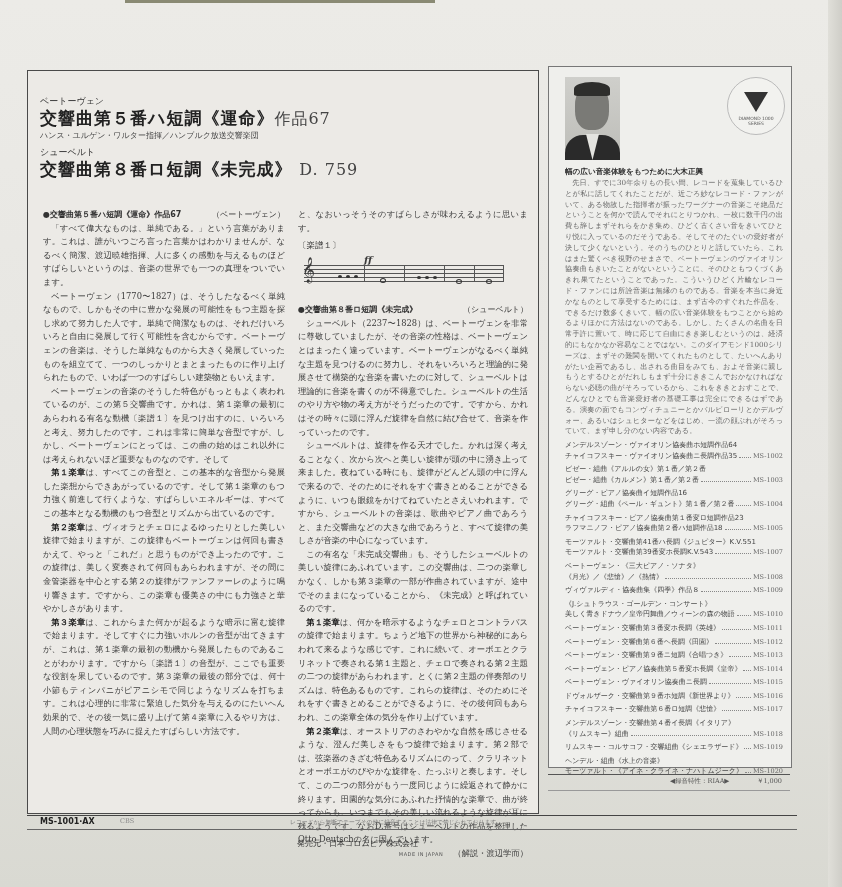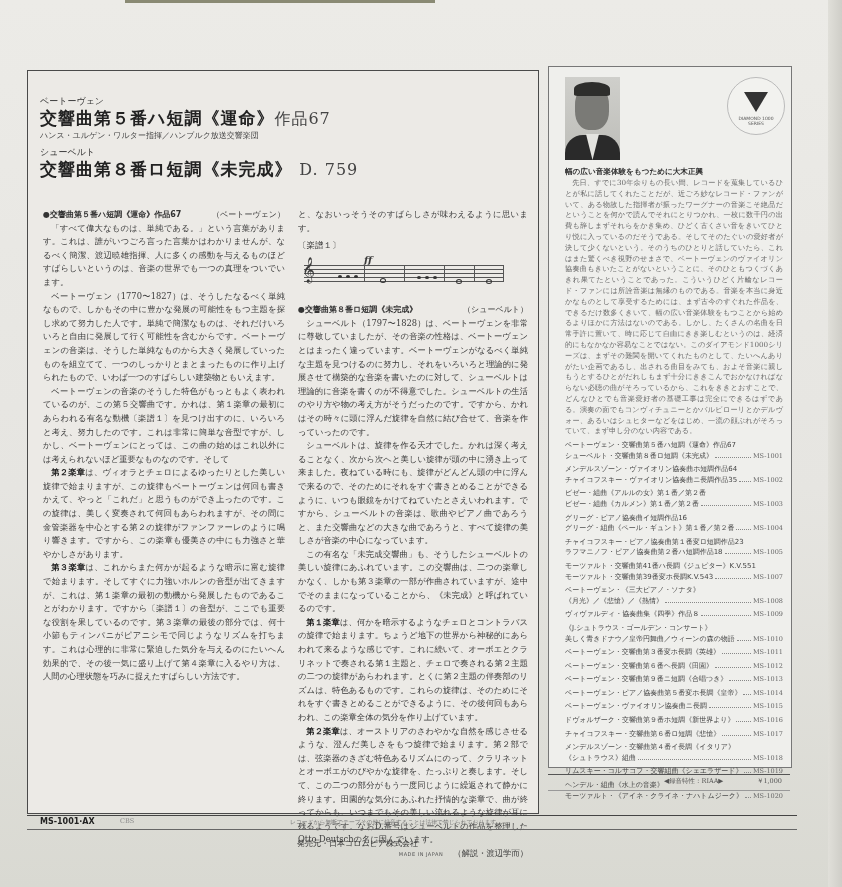--- a/index.html
+++ b/index.html
@@ -42,21 +42,21 @@
   .essay p{margin:0;text-indent:1em;}
   .catalog{position:absolute;left:565px;top:440px;width:218px;font-size:7px;line-height:10.6px;color:#444;}
   .cat-group{margin-bottom:3px;}
   .cat-row{display:flex;align-items:baseline;white-space:nowrap;overflow:hidden;}
   .cat-row .t{font-family:"DejaVu Sans",sans-serif;}
   .cat-row .lead{flex:1;border-bottom:1px dotted #888;margin:0 2px;height:6px;}
   .cat-row .num{color:#666;font-size:6.5px;}
   .rband{position:absolute;left:548px;top:774px;width:242px;height:1px;background:#555;}
   .rband2{position:absolute;left:548px;top:790px;width:242px;height:1px;background:#999;}
   .riaa{position:absolute;left:548px;top:777px;width:242px;font-size:6.5px;color:#555;}
-  .riaa .std{position:absolute;left:116px;text-align:center;}
+  .riaa .std{position:absolute;left:122px;text-align:center;}
   .riaa .price{position:absolute;right:8px;}
   .footline{position:absolute;left:27px;top:815px;width:770px;height:1px;background:#444;}
   .footline2{position:absolute;left:27px;top:829px;width:770px;height:1px;background:#666;}
   .catno{position:absolute;left:40px;top:817px;font-family:"DejaVu Sans",sans-serif;font-weight:bold;font-size:8px;color:#222;}
   .cbs{position:absolute;left:95px;top:817px;font-size:6.5px;color:#888;padding-left:25px;}
   .warn{position:absolute;left:290px;top:818px;font-size:5.8px;color:#777;}
   .publisher{position:absolute;left:0;width:715px;top:838px;text-align:center;font-family:"DejaVu Sans",sans-serif;font-size:8px;color:#333;}
   .made{position:absolute;left:0;width:842px;top:851px;text-align:center;font-family:"DejaVu Sans",sans-serif;font-size:5px;color:#555;letter-spacing:0.5px;}
 </style>
 </head>
@@ -79,20 +79,21 @@
 
 <div class="col" id="col1" style="left:43px;top:208px;width:242px;">
   <div class="sec">
     <b>●交響曲第５番ハ短調《運命》作品67</b>
       <span>（ベートーヴェン）</span>
   </div>
   <div id="col1-body">
       <p><span>「すべて偉大なものは、単純である。」という言葉があります。これは、誰がいつごろ言った言葉かはわかりませんが、なるべく簡潔、渡辺暁雄指揮、人に多くの感動を与えるものほどすばらしいというのは、音楽の世界でも一つの真理をついでいます。</span></p>
       <p><span>ベートーヴェン（1770〜1827）は、そうしたなるべく単純なもので、しかもその中に豊かな発展の可能性をもつ主題を探し求めて努力した人です。単純で簡潔なものは、それだけいろいろと自由に発展して行く可能性を含むからです。ベートーヴェンの音楽は、そうした単純なものから大きく発展していったものを組立てて、一つのしっかりとまとまったものに作り上げられたもので、いわば一つのすばらしい建築物ともいえます。</span></p>
       <p><span>ベートーヴェンの音楽のそうした特色がもっともよく表われているのが、この第５交響曲です。かれは、第１楽章の最初にあらわれる有名な動機〔楽譜１〕を見つけ出すのに、いろいろと考え、努力したのです。これは非常に簡単な音型ですが、しかし、ベートーヴェンにとっては、この曲の始めはこれ以外には考えられないほど重要なものなのです。そして</span></p>
+      <p><b class="mv">第１楽章</b><span>は、すべてこの音型と、この基本的な音型から発展した楽想からできあがっているのです。そして第１楽章のもつ力強く前進して行くような、すばらしいエネルギーは、すべてこの基本となる動機のもつ音型とリズムから出ているのです。</span></p>
       <p><b class="mv">第２楽章</b><span>は、ヴィオラとチェロによるゆったりとした美しい旋律で始まりますが、この旋律もベートーヴェンは何回も書きかえて、やっと「これだ」と思うものができ上ったのです。この旋律は、美しく変奏されて何回もあらわれますが、その間に金管楽器を中心とする第２の旋律がファンファーレのように鳴り響きます。ですから、この楽章も優美さの中にも力強さと華やかしさがあります。</span></p>
       <p><b class="mv">第３楽章</b><span>は、これからまた何かが起るような暗示に富む旋律で始まります。そしてすぐに力強いホルンの音型が出てきますが、これは、第１楽章の最初の動機から発展したものであることがわかります。ですから〔楽譜１〕の音型が、ここでも重要な役割を果しているのです。第３楽章の最後の部分では、何十小節もティンパニがピアニシモで同じようなリズムを打ちます。これは心理的に非常に緊迫した気分を与えるのにたいへん効果的で、その後一気に盛り上げて第４楽章に入るやり方は、人間の心理状態を巧みに捉えたすばらしい方法です。</span></p>
     </div>
 </div>
 
 <div class="col" id="col2" style="left:298px;top:208px;width:230px;">
   <p style="text-indent:0">と、なおいっそうそのすばらしさが味わえるように思います。</p>
   <div class="score">
     <div class="label">〔楽譜１〕</div>
     <div style="position:absolute;left:38px;top:14px;font-style:italic;font-weight:bold;font-size:10px;margin-left:28px;">ff</div>
@@ -117,21 +118,21 @@
         <div class="note" style="left:129px;top:11px"></div>
       <div class="note" style="left:152px;top:14px;background:none;border:1px solid #333;"></div>
       <div class="note" style="left:182px;top:14px;background:none;border:1px solid #333;"></div>
     </div>
   </div>
   <div class="sec">
     <b>●交響曲第８番ロ短調《未完成》</b>
       <span>（シューベルト）</span>
   </div>
   <div id="col2-body">
-      <p><span>シューベルト（1797〜1828）は、ベートーヴェンを非常に尊敬していましたが、その音楽の性格は、ベートーヴェンとはまったく違っています。ベートーヴェンがなるべく単純な主題を見つけるのに努力し、それをいろいろと理論的に発展させて構築的な音楽を書いたのに対して、シューベルトは理論的に音楽を書くのが不得意でした。シューベルトの生活のやり方や物の考え方がそうだったのです。ですから、かれはその時々に頭に浮んだ旋律を自然に結び合せて、音楽を作っていったのです。</span></p>
+      <p><span>シューベルト（2237〜1828）は、ベートーヴェンを非常に尊敬していましたが、その音楽の性格は、ベートーヴェンとはまったく違っています。ベートーヴェンがなるべく単純な主題を見つけるのに努力し、それをいろいろと理論的に発展させて構築的な音楽を書いたのに対して、シューベルトは理論的に音楽を書くのが不得意でした。シューベルトの生活のやり方や物の考え方がそうだったのです。ですから、かれはその時々に頭に浮んだ旋律を自然に結び合せて、音楽を作っていったのです。</span></p>
       <p><span>シューベルトは、旋律を作る天才でした。かれは深く考えることなく、次から次へと美しい旋律が頭の中に湧き上って来ました。夜ねている時にも、旋律がどんどん頭の中に浮んで来るので、そのためにそれをすぐ書きとめることができるように、いつも眼鏡をかけてねていたとさえいわれます。ですから、シューベルトの音楽は、歌曲やピアノ曲であろうと、また交響曲などの大きな曲であろうと、すべて旋律の美しさが音楽の中心になっています。</span></p>
       <p><span>この有名な「未完成交響曲」も、そうしたシューベルトの美しい旋律にあふれています。この交響曲は、二つの楽章しかなく、しかも第３楽章の一部が作曲されていますが、途中でそのままになっていることから、《未完成》と呼ばれているのです。</span></p>
       <p><b class="mv">第１楽章</b><span>は、何かを暗示するようなチェロとコントラバスの旋律で始まります。ちょうど地下の世界から神秘的にあらわれて来るような感じです。これに続いて、オーボエとクラリネットで奏される第１主題と、チェロで奏される第２主題の二つの旋律があらわれます。とくに第２主題の伴奏部のリズムは、特色あるものです。これらの旋律は、そのためにそれをすぐ書きとめることができるように、その後何回もあらわれ、この楽章全体の気分を作り上げています。</span></p>
       <p><b class="mv">第２楽章</b><span>は、オーストリアのさわやかな自然を感じさせるような、澄んだ美しさをもつ旋律で始まります。第２部では、弦楽器のきざむ特色あるリズムにのって、クラリネットとオーボエがのびやかな旋律を、たっぷりと奏します。そして、この二つの部分がもう一度同じように繰返されて静かに終ります。田園的な気分にあふれた抒情的な楽章で、曲が終ってからも、いつまでもその美しい流れるような旋律が耳に残るようです。なおD.番号はシューベルトの作品を整理したOtto Deutschの名に因んでいます。</span></p>
     </div>
   <div class="credit">（解説・渡辺学而）</div>
 </div>
 
 <div class="photo">
   <div class="suit"></div>
@@ -147,30 +148,20 @@
   <b>幅の広い音楽体験をもつために</b>
   <b>大木正興</b>
 </div>
 <div class="essay" id="essay">
     <p>先日、すでに30年余りもの長い間、レコードを蒐集しているひとが私に話してくれたことだが、近ごろ妙なレコード・ファンがいて、ある物故した指揮者が振ったワーグナーの音楽こそ絶品だということを何かで読んでそれにとりつかれ、一枚に数千円の出費も辞しまずそれらをかき集め、ひどく古くさい音をきいてひとり悦に入っているのだそうである。そしてそのたぐいの愛好者が決して少くないという。そのうちのひとりと話していたら、これはまた驚くべき視野のせまさで、ベートーヴェンのヴァイオリン協奏曲もきいたことがないということに、そのひともつくづくあきれ果てたということであった。こういうひどく片輪なレコード・ファンには所詮音楽は無縁のものである。音楽を本当に身近かなものとして享受するためには、まず古今のすぐれた作品を、できるだけ数多くきいて、幅の広い音楽体験をもつことから始めるよりほかに方法はないのである。しかし、たくさんの名曲を日常手許に置いて、時に応じて自由にきき楽しむというのは、経済的にもなかなか容易なことではない。このダイアモンド1000シリーズは、まずその難関を開いてくれたものとして、たいへんありがたい企画であるし、出される曲目をみても、およそ音楽に親しもうとするひとがだれしもまず十分にききこんでおかなければならない必聴の曲がそろっているから、これをききとおすことで、どんなひとでも音楽愛好者の基礎工事は完全にできるはずである。演奏の面でもコンヴィチュニーとかバルビローリとかデルヴォー、あるいはシュヒターなどをはじめ、一流の顔ぶれがそろっていて、まず申し分のない内容である。</p>
   </div>
 
 <div class="catalog" id="catalog">
     <div class="cat-group">
       <div class="cat-row">
-        <span class="t">ベートーヴェン・交響曲第５番ハ短調《運命》作品67</span>
-      </div>
-      <div class="cat-row">
-        <span class="t">シューベルト・交響曲第８番ロ短調《未完成》</span>
-        <span class="lead"></span>
-        <span class="num">MS-1001</span>
-      </div>
-    </div>
-    <div class="cat-group">
-      <div class="cat-row">
         <span class="t">メンデルスゾーン・ヴァイオリン協奏曲ホ短調作品64</span>
       </div>
       <div class="cat-row">
         <span class="t">チャイコフスキー・ヴァイオリン協奏曲ニ長調作品35</span>
         <span class="lead"></span>
         <span class="num">MS-1002</span>
       </div>
     </div>
     <div class="cat-group">
       <div class="cat-row">
@@ -286,21 +277,21 @@
         <span class="t">チャイコフスキー・交響曲第６番ロ短調《悲愴》</span>
         <span class="lead"></span>
         <span class="num">MS-1017</span>
       </div>
     </div>
     <div class="cat-group">
       <div class="cat-row">
         <span class="t">メンデルスゾーン・交響曲第４番イ長調《イタリア》</span>
       </div>
       <div class="cat-row">
-        <span class="t">《シュトラウス》組曲</span>
+        <span class="t">《リムスキー》組曲</span>
         <span class="lead"></span>
         <span class="num">MS-1018</span>
       </div>
     </div>
     <div class="cat-group">
       <div class="cat-row">
         <span class="t">リムスキー・コルサコフ・交響組曲《シェエラザード》</span>
         <span class="lead"></span>
         <span class="num">MS-1019</span>
       </div>

